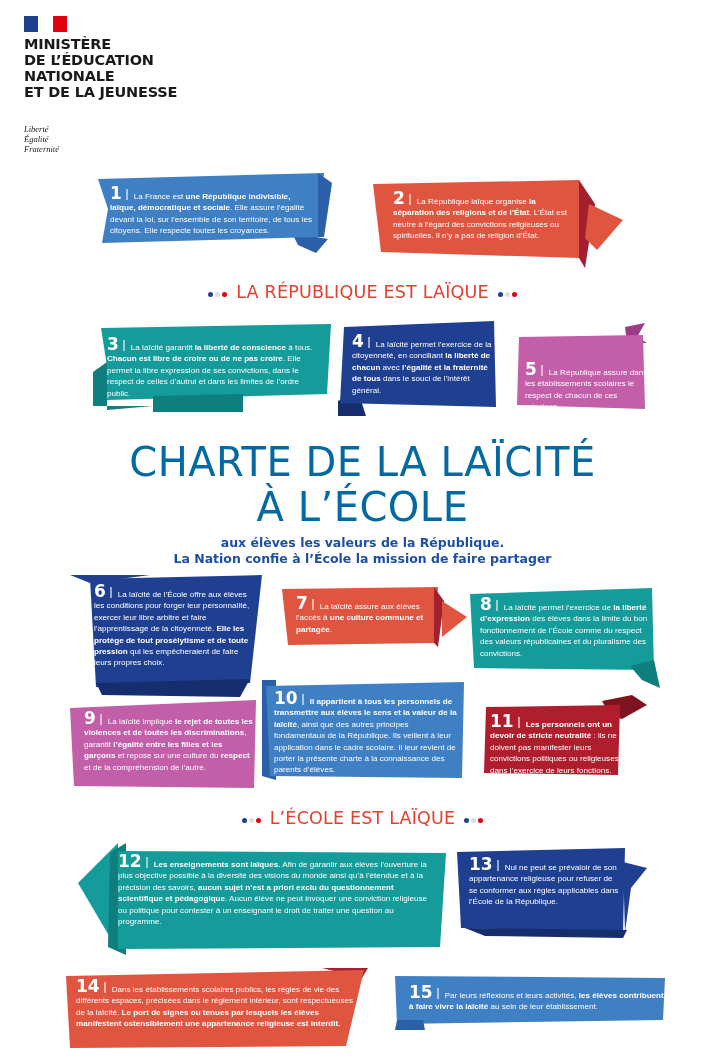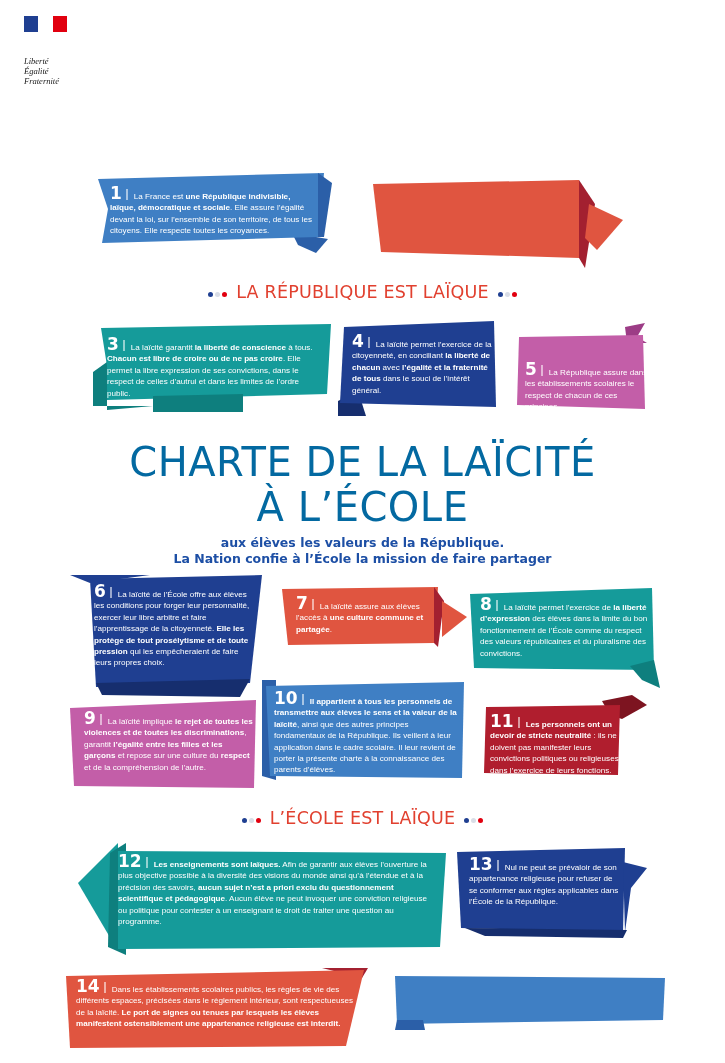--- a/index.html
+++ b/index.html
@@ -30,20 +30,26 @@
 </style>
 </head>
 <body>
 
 <div class="logo">
   <div class="flag">
     <span class="b"></span>
       <span class="w"></span>
       <span class="r"></span>
   </div>
+  <div class="ministry">
+    <div>MINISTÈRE</div>
+    <div>DE L’ÉDUCATION</div>
+    <div>NATIONALE</div>
+    <div>ET DE LA JEUNESSE</div>
+  </div>
   <div class="motto">
     <div>Liberté</div>
     <div>Égalité</div>
     <div>Fraternité</div>
   </div>
 </div>
 
 <div class="card" style="left:92px;top:173px;width:240px;height:80px;">
   <svg class="bg" width="240" height="80" viewBox="0 0 240 80">
     <polygon points="200,60 236,66 224,80 206,72" fill="#2b5fa8"></polygon>
@@ -52,20 +58,21 @@
   </svg>
   <div class="txt article-text" style="position:absolute;left:18px;top:12px;width:208px;"><span class="num">1</span><span class="bar"></span><span>La France est </span><b>une République indivisible, laïque, démocratique et sociale</b><span>. Elle assure l’égalité devant la loi, sur l’ensemble de son territoire, de tous les citoyens. Elle respecte toutes les croyances.</span></div>
 </div>
 
 <div class="card" style="left:373px;top:178px;width:250px;height:92px;">
   <svg class="bg" width="250" height="92" viewBox="0 0 250 92">
     <polygon points="0,6 206,2 206,80 8,74" fill="#e05540"></polygon>
     <polygon points="206,2 222,26 212,90 206,80" fill="#a32030"></polygon>
     <polygon points="216,26 250,42 224,72 212,60" fill="#e05540"></polygon>
   </svg>
+  <div class="txt article-text" style="position:absolute;left:20px;top:12px;width:185px;"><span class="num">2</span><span class="bar"></span><span>La République laïque organise </span><b>la séparation des religions et de l’État</b><span>. L’État est neutre à l’égard des convictions religieuses ou spirituelles. Il n’y a pas de religion d’État.</span></div>
 </div>
 
 <div class="section-title" style="top:282px;">
   <span class="dots"><i class="d1"></i><i class="d2"></i><i class="d3"></i></span><span>LA RÉPUBLIQUE EST LAÏQUE</span><span class="dots"><i class="d1"></i><i class="d2"></i><i class="d3"></i></span>
 </div>
 
 <div class="card" style="left:93px;top:322px;width:240px;height:90px;">
   <svg class="bg" width="240" height="90" viewBox="0 0 240 90">
     <polygon points="0,50 14,40 14,88 60,84 0,84" fill="#0e7f7e"></polygon>
     <polygon points="8,6 238,2 234,72 14,78 14,44" fill="#159b9a"></polygon>
@@ -176,13 +183,14 @@
     <polygon points="4,8 302,2 284,78 8,80" fill="#e05540"></polygon>
   </svg>
   <div class="txt article-text" style="position:absolute;left:14px;top:10px;width:280px;"><span class="num">14</span><span class="bar"></span><span>Dans les établissements scolaires publics, les règles de vie des différents espaces, précisées dans le règlement intérieur, sont respectueuses de la laïcité. </span><b>Le port de signes ou tenues par lesquels les élèves manifestent ostensiblement une appartenance religieuse est interdit.</b></div>
 </div>
 
 <div class="card" style="left:395px;top:974px;width:272px;height:56px;">
   <svg class="bg" width="272" height="56" viewBox="0 0 272 56">
     <polygon points="0,2 270,4 268,46 2,50" fill="#3f7fc4"></polygon>
     <polygon points="2,46 28,46 30,56 0,56" fill="#2b5fa8"></polygon>
   </svg>
+  <div class="txt article-text" style="position:absolute;left:14px;top:10px;width:255px;"><span class="num">15</span><span class="bar"></span><span>Par leurs réflexions et leurs activités, </span><b>les élèves contribuent à faire vivre la laïcité</b><span> au sein de leur établissement.</span></div>
 </div>
 
 </body></html>

